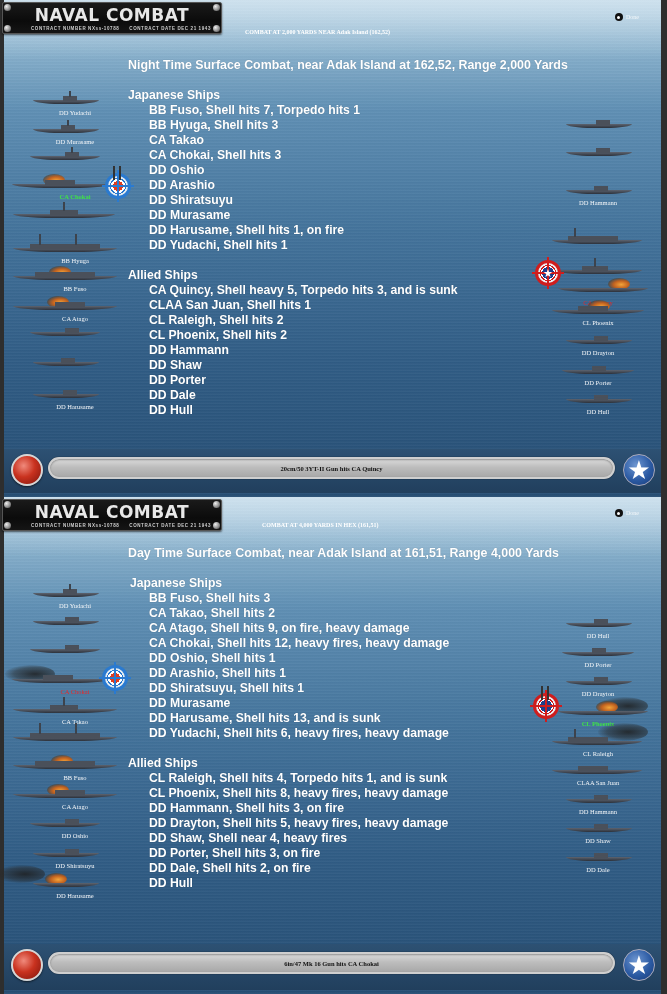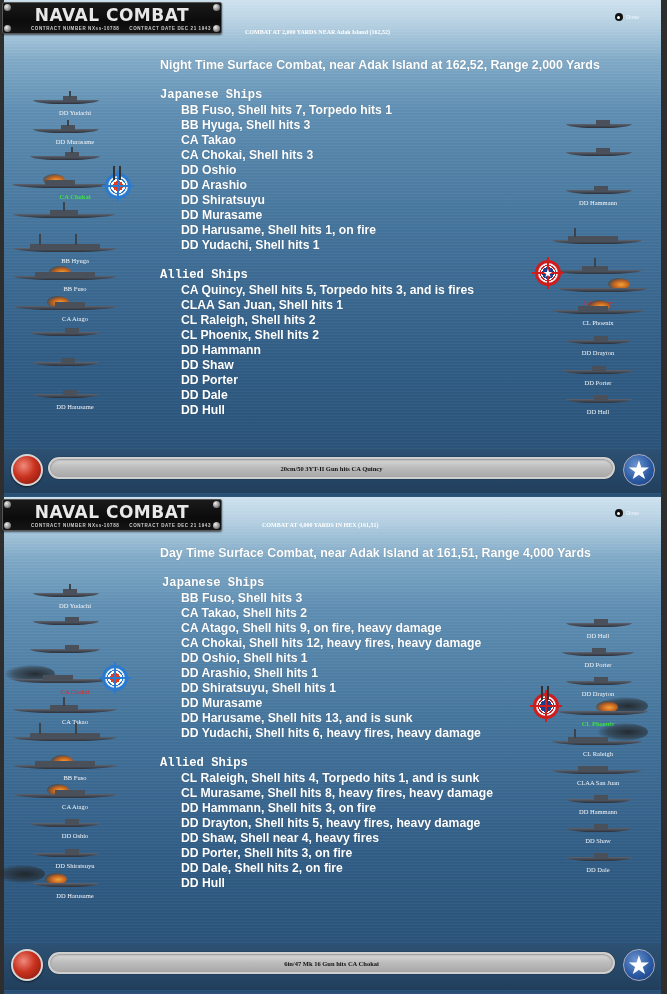--- a/index.html
+++ b/index.html
@@ -65,26 +65,26 @@
     width: 8px; height: 8px; border-radius: 50%; background: #111;
     position: relative;
   }
   .done-btn .dot::after {
     content: ""; position: absolute; left: 2px; top: 2.5px; width: 3px; height: 3px;
     background: #fff; border-radius: 50%;
   }
 
   .report {
     position: absolute; color: #ffffff; font-weight: bold; font-size: 12.2px;
-    line-height: 15px; text-shadow: 0 0 1px rgba(0,0,0,0.25); margin-left: 32px;
+    line-height: 15px; text-shadow: 0 0 1px rgba(0,0,0,0.25);
   }
   .p1 .report { left: 128px; top: 58px; }
   .p2 .report { left: 128px; top: 546px; top: 49px; }
   .report .headline { font-size: 12.4px; margin-bottom: 15px; white-space: nowrap; }
-  .report .side-title { margin-left: 0; font-family: Liberation Mono, monospace; }
+  .report .side-title { margin-left: 0; }
   .p2 .report .side-title.jp { margin-left: 2px; }
   .report .ship-line { margin-left: 21px; white-space: nowrap; }
   .report .gap { height: 15px; }
 
   .fleet { position: absolute; top: 0; width: 100px; }
   .fleet.left { left: 25px; }
   .fleet.right { left: 548px; }
   .ship {
     position: absolute; width: 100%; height: 30px;
   }
@@ -323,21 +323,21 @@
     <div class="ship-line">CA Takao</div>
     <div class="ship-line">CA Chokai, Shell hits 3</div>
     <div class="ship-line">DD Oshio</div>
     <div class="ship-line">DD Arashio</div>
     <div class="ship-line">DD Shiratsuyu</div>
     <div class="ship-line">DD Murasame</div>
     <div class="ship-line">DD Harusame, Shell hits 1,  on fire</div>
     <div class="ship-line">DD Yudachi, Shell hits 1</div>
     <div class="gap"></div>
     <div class="side-title">Allied Ships</div>
-    <div class="ship-line">CA Quincy, Shell hits 5, Torpedo hits 3, and is fires</div>
+    <div class="ship-line">CA Quincy, Shell heavy 5, Torpedo hits 3, and is sunk</div>
     <div class="ship-line">CLAA San Juan, Shell hits 1</div>
     <div class="ship-line">CL Raleigh, Shell hits 2</div>
     <div class="ship-line">CL Phoenix, Shell hits 2</div>
     <div class="ship-line">DD Hammann</div>
     <div class="ship-line">DD Shaw</div>
     <div class="ship-line">DD Porter</div>
     <div class="ship-line">DD Dale</div>
     <div class="ship-line">DD Hull</div>
   </div>
 
@@ -509,21 +509,21 @@
     <div class="ship-line">CA Chokai, Shell hits 12,  heavy fires,  heavy damage</div>
     <div class="ship-line">DD Oshio, Shell hits 1</div>
     <div class="ship-line">DD Arashio, Shell hits 1</div>
     <div class="ship-line">DD Shiratsuyu, Shell hits 1</div>
     <div class="ship-line">DD Murasame</div>
     <div class="ship-line">DD Harusame, Shell hits 13, and is sunk</div>
     <div class="ship-line">DD Yudachi, Shell hits 6,  heavy fires,  heavy damage</div>
     <div class="gap"></div>
     <div class="side-title">Allied Ships</div>
     <div class="ship-line">CL Raleigh, Shell hits 4, Torpedo hits 1, and is sunk</div>
-    <div class="ship-line">CL Murasame, Shell hits 8,  heavy fires,  heavy damage</div>
+    <div class="ship-line">CL Phoenix, Shell hits 8,  heavy fires,  heavy damage</div>
     <div class="ship-line">DD Hammann, Shell hits 3,  on fire</div>
     <div class="ship-line">DD Drayton, Shell hits 5,  heavy fires,  heavy damage</div>
     <div class="ship-line">DD Shaw, Shell near 4,  heavy fires</div>
     <div class="ship-line">DD Porter, Shell hits 3,  on fire</div>
     <div class="ship-line">DD Dale, Shell hits 2,  on fire</div>
     <div class="ship-line">DD Hull</div>
   </div>
 
   <div class="status-bar">
     <div class="jp-btn"></div>

